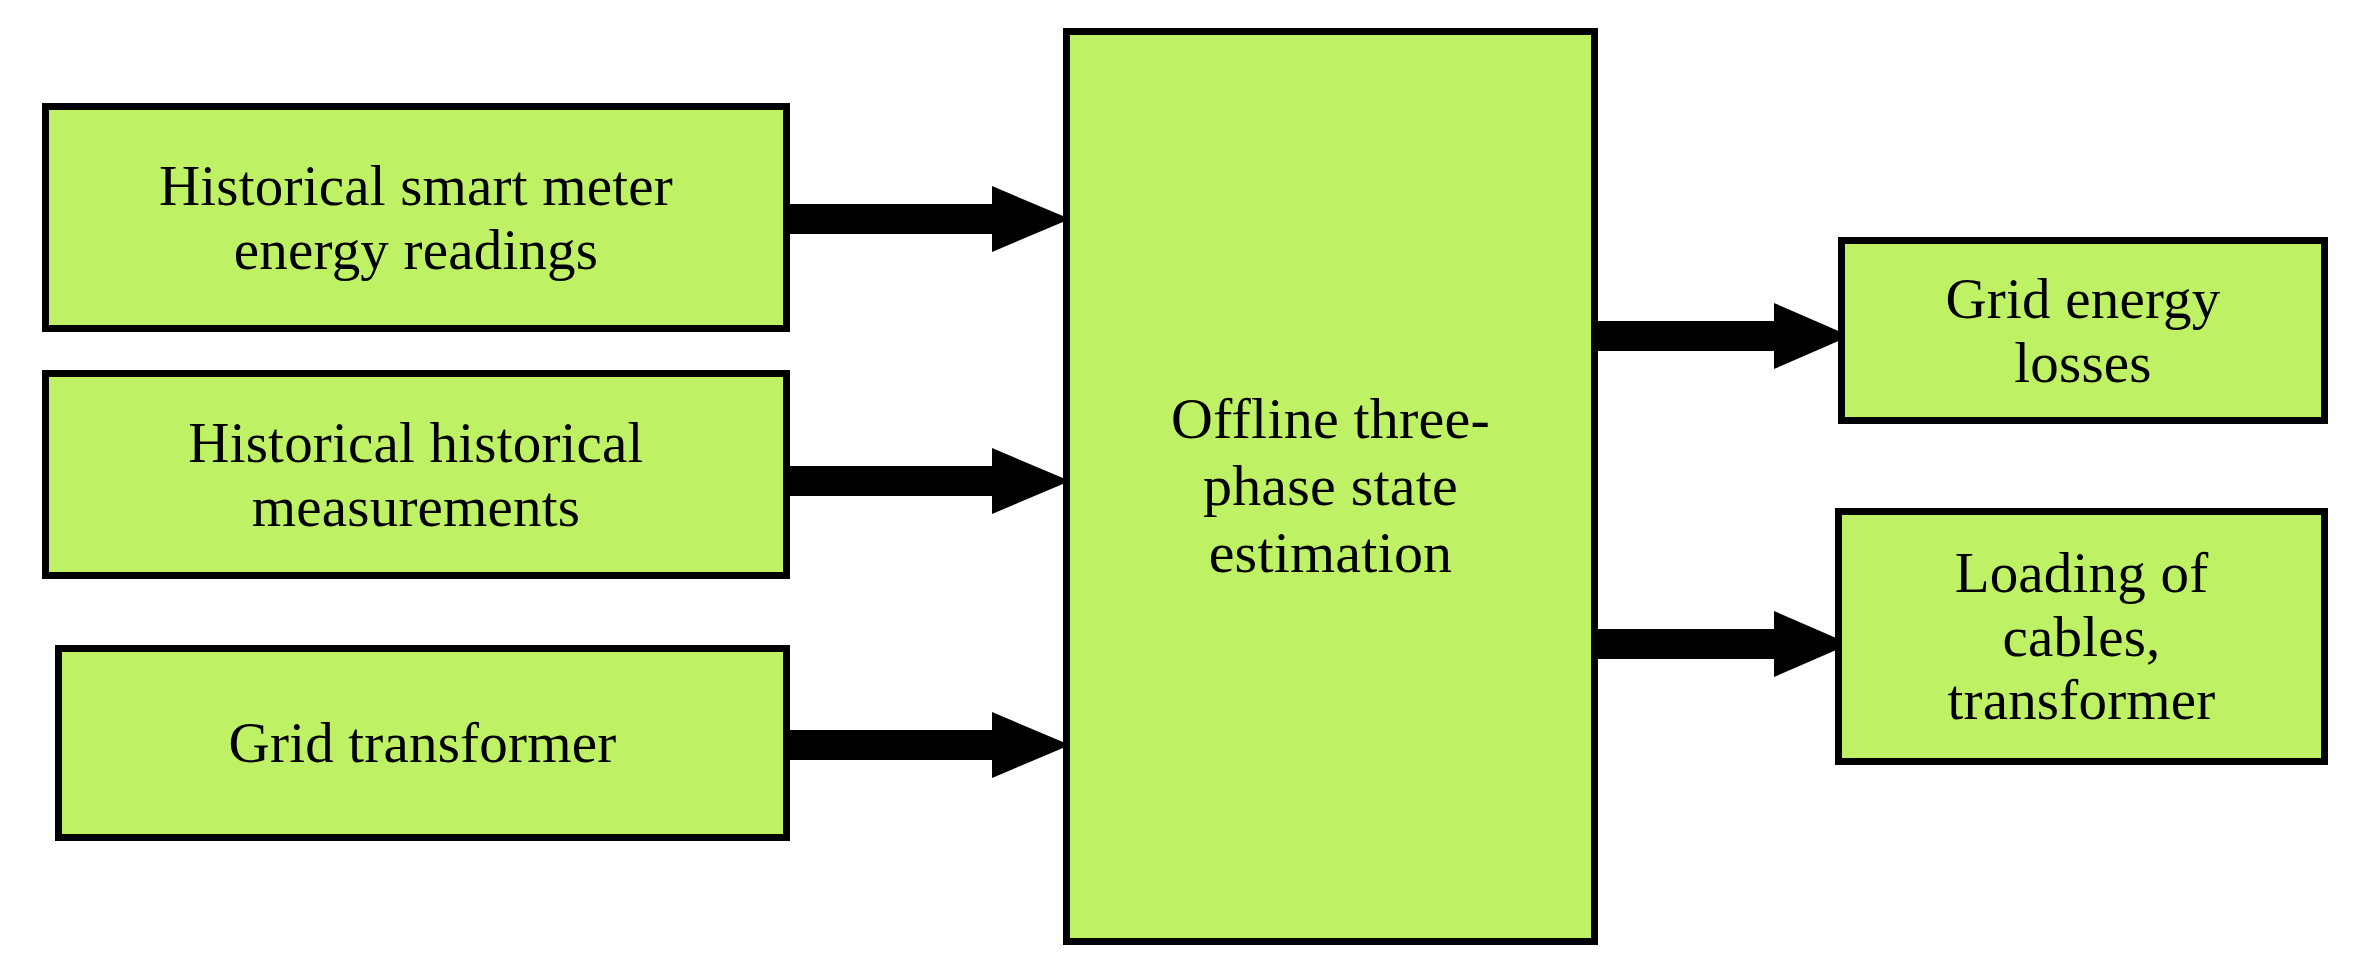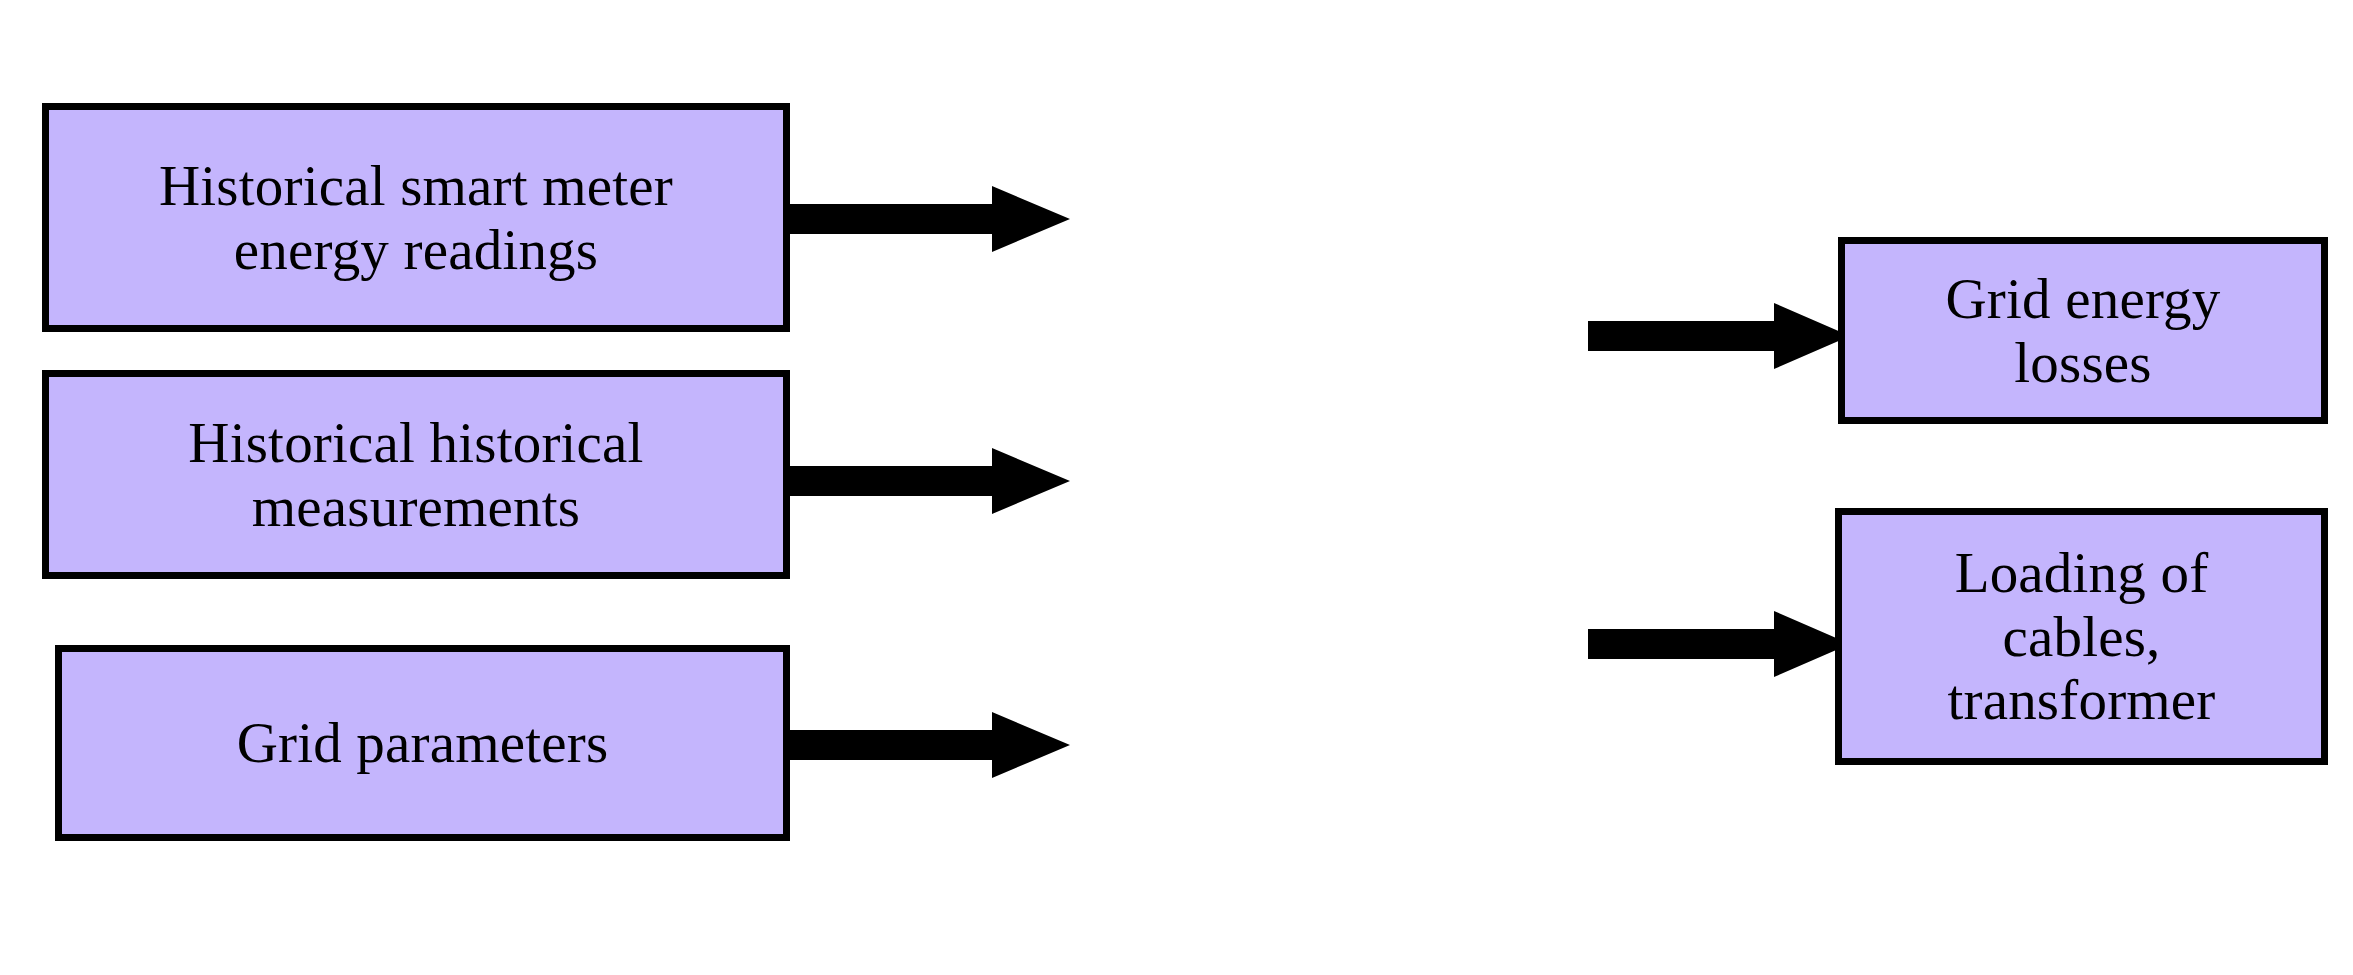--- a/index.html
+++ b/index.html
@@ -12,21 +12,21 @@
     position: relative;
     width: 2353px;
     height: 975px;
     background: #ffffff;
     overflow: hidden;
     font-family: "Liberation Serif", "DejaVu Serif", serif;
   }
   .node {
     position: absolute;
     box-sizing: border-box;
-    background: #c4b5fd;
+    background: #bef264;
     border: 7px solid #000000;
     display: flex;
     align-items: center;
     justify-content: center;
     text-align: center;
     color: #000000;
     z-index: 3;
   }
   .node .label {
     display: block;
@@ -94,23 +94,28 @@
     <span class="label">Historical smart meter
 energy readings</span>
   </div>
 
   <div class="node" id="node-additional-measurements">
     <span class="label">Historical historical
 measurements</span>
   </div>
 
   <div class="node" id="node-grid-parameters">
-    <span class="label">Grid parameters</span>
+    <span class="label">Grid transformer</span>
   </div>
 
+  <div class="node" id="node-state-estimation">
+    <span class="label">Offline three-
+phase state
+estimation</span>
+  </div>
 
   <div class="node" id="node-grid-losses">
     <span class="label">Grid energy
 losses</span>
   </div>
 
   <div class="node" id="node-loading-cables">
     <span class="label">Loading of
 cables,
 transformer</span>

